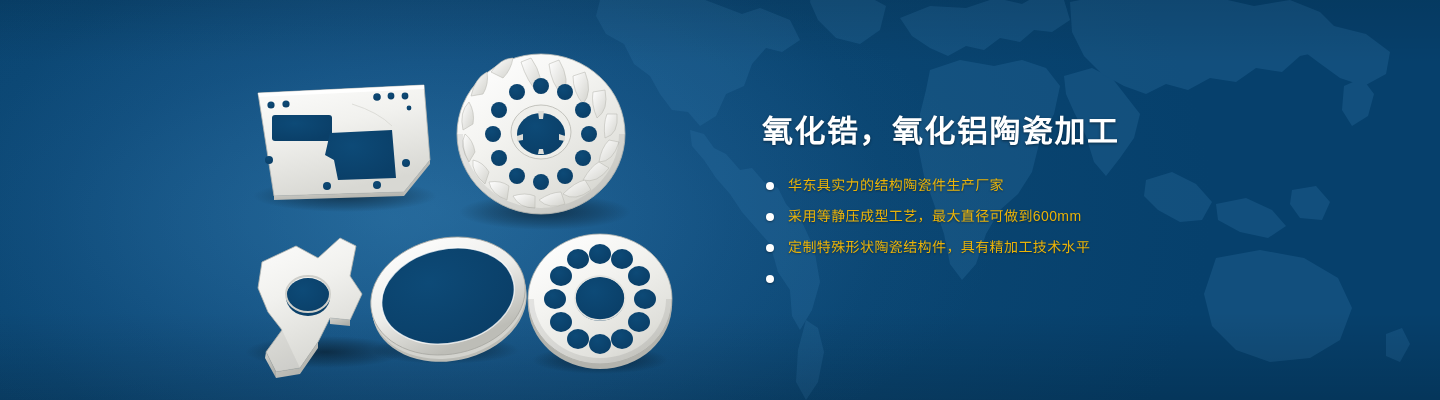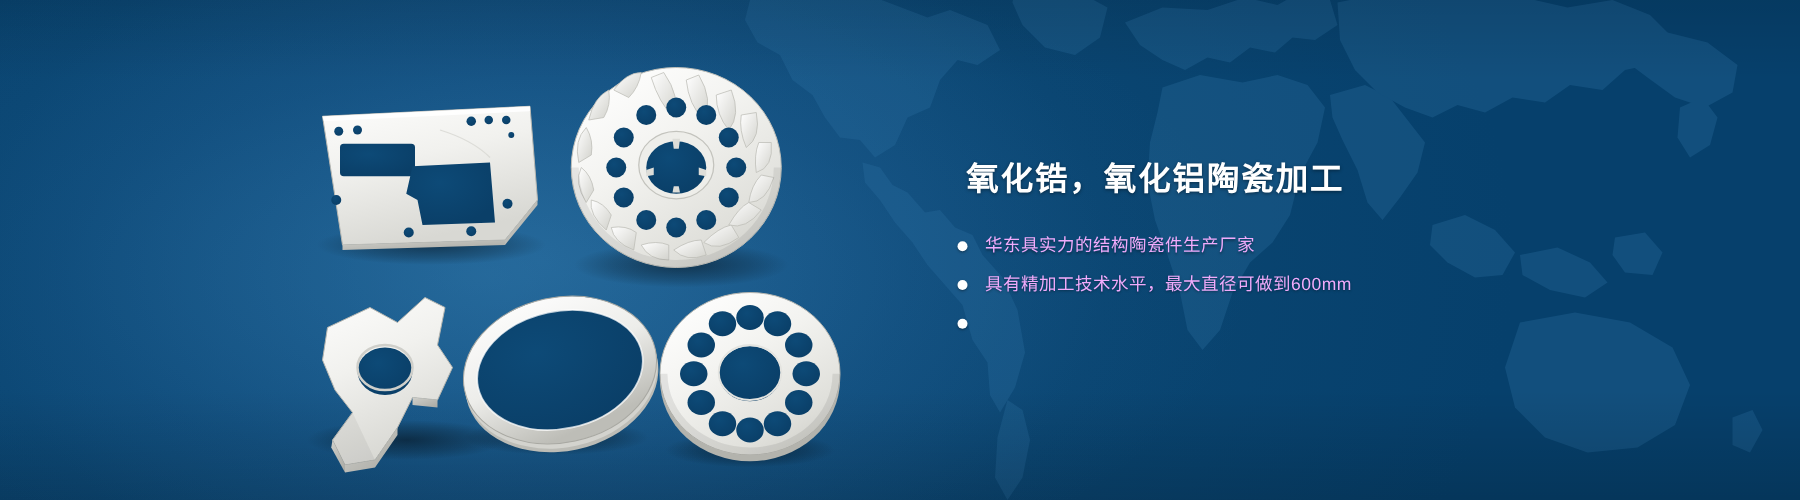--- a/index.html
+++ b/index.html
@@ -37,41 +37,41 @@
   }
   .bg-map path{ fill:#2a6d9e; }
 
   
   .copy{
     position:absolute;
     left:762px; top:112px;
     width:620px;
   }
   .headline{
-    margin:11px;
-    font-size:26px;
+    margin:0;
+    font-size:31px;
     line-height:40px;
     font-weight:700;
     letter-spacing:1.5px;
     color:#ffffff;
     text-shadow:0 1px 3px rgba(0,0,0,.45);
     white-space:nowrap;
   }
   .bullets{
     list-style:none;
     margin:22px 0 0 4px;
     padding:0;
   }
   .bullets li{
     position:relative;
     padding-left:22px;
     margin-bottom:8px;
     font-size:14px;
     line-height:23px;
-    color:#f0abfc;
+    color:#eab308;
     letter-spacing:.4px;
     text-shadow:0 1px 2px rgba(0,0,0,.40);
     white-space:nowrap;
   }
   .bullets li .dot{
     position:absolute;
     left:0; top:8px;
     width:8px; height:8px;
     border-radius:50%;
     background:#ffffff;
@@ -311,21 +311,25 @@
 
   <div class="copy">
     <h1 class="headline">氧化锆，氧化铝陶瓷加工</h1>
     <ul class="bullets">
       <li>
         <span class="dot"></span>
         <span>华东具实力的结构陶瓷件生产厂家</span>
       </li>
       <li>
         <span class="dot"></span>
-        <span>具有精加工技术水平，最大直径可做到600mm</span>
+        <span>采用等静压成型工艺，最大直径可做到600mm</span>
+      </li>
+      <li>
+        <span class="dot"></span>
+        <span>定制特殊形状陶瓷结构件，具有精加工技术水平</span>
       </li>
       <li>
         <span class="dot"></span>
       </li>
     </ul>
   </div>
 
 </div>
 
 </body></html>

